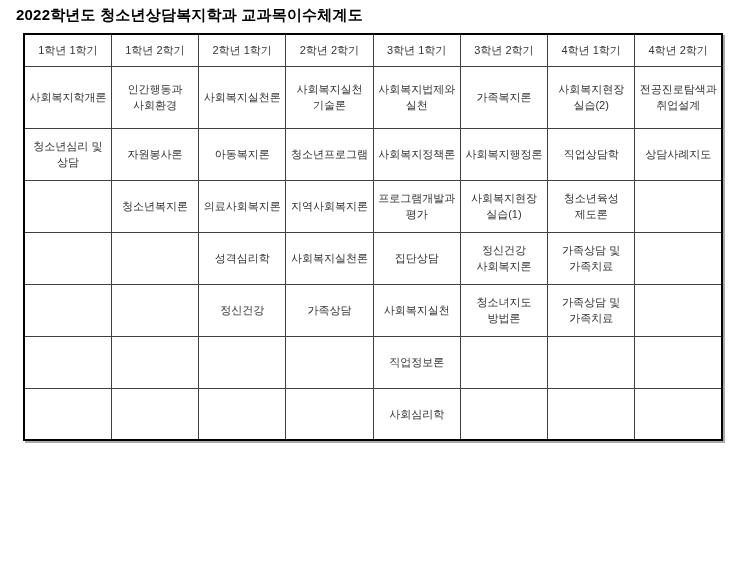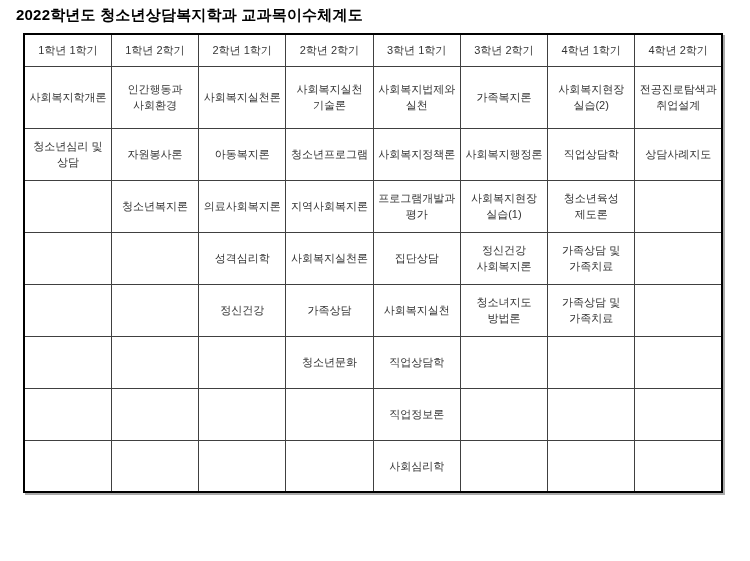--- a/index.html
+++ b/index.html
@@ -130,30 +130,20 @@
           <td>청소녀지도
 방법론</td>
           <td>가족상담 및
 가족치료</td>
           <td></td>
         </tr>
         <tr>
           <td></td>
           <td></td>
           <td></td>
-          <td>청소년문화</td>
-          <td>직업상담학</td>
-          <td></td>
-          <td></td>
-          <td></td>
-        </tr>
-        <tr>
-          <td></td>
-          <td></td>
-          <td></td>
           <td></td>
           <td>직업정보론</td>
           <td></td>
           <td></td>
           <td></td>
         </tr>
         <tr>
           <td></td>
           <td></td>
           <td></td>

